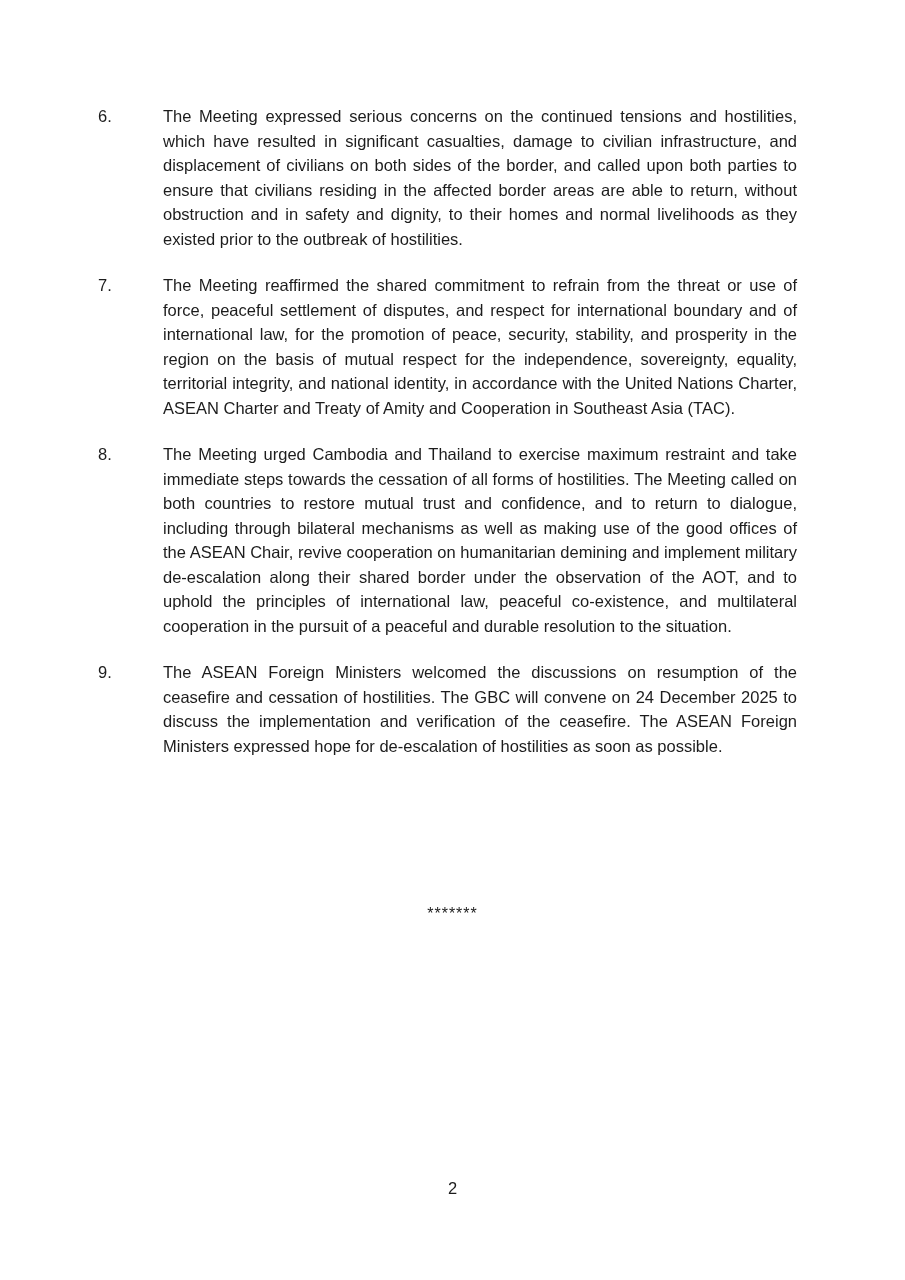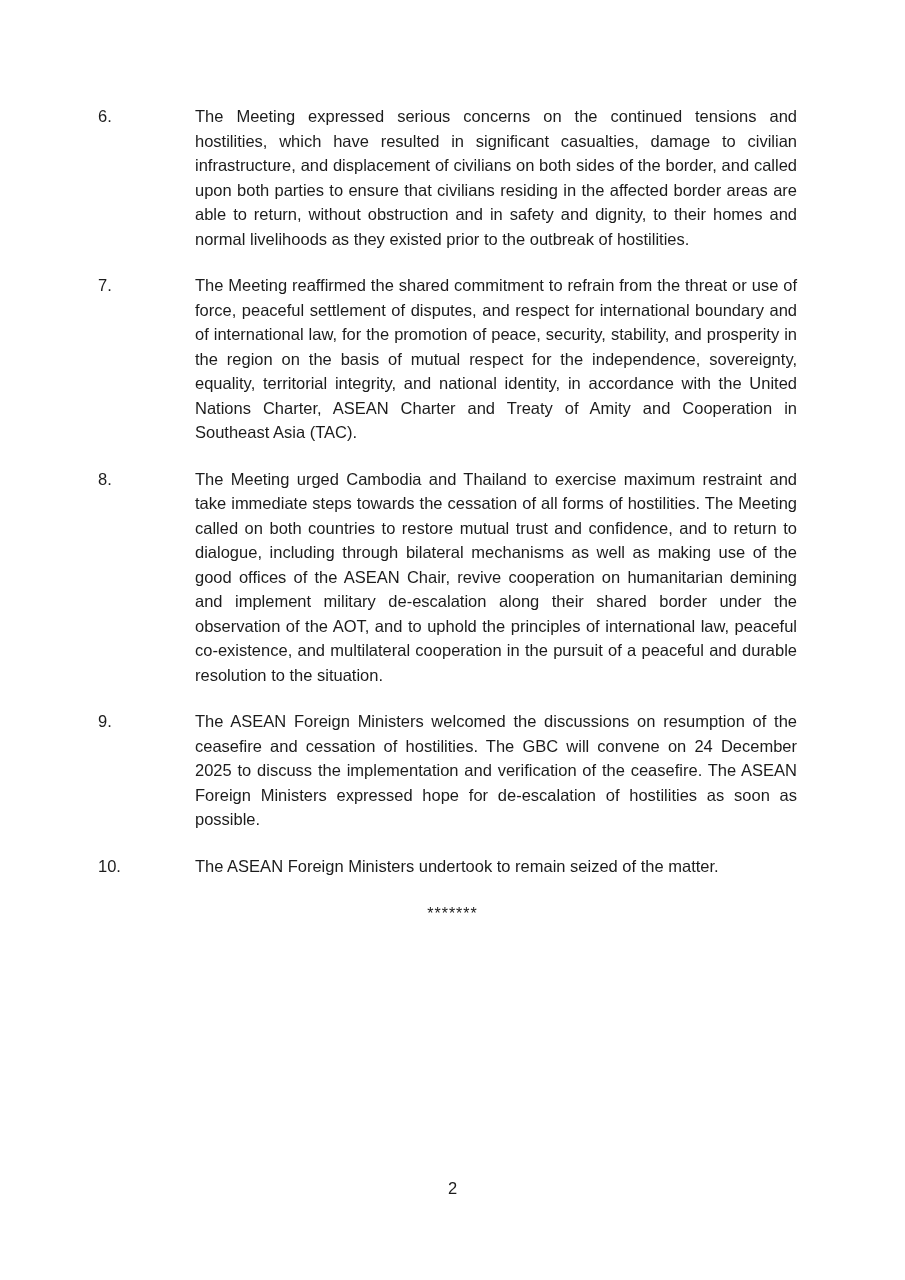--- a/index.html
+++ b/index.html
@@ -25,21 +25,20 @@
     margin: 0 0 22px 0;
   }
   .para-number {
     flex: 0 0 65px;
     width: 65px;
   }
   .para-text {
     flex: 1 1 auto;
     text-align: justify;
     text-justify: inter-word;
-    margin-left: 32px;
   }
   .end-marker {
     position: absolute;
     left: 0;
     top: 902px;
     width: 905px;
     text-align: center;
     letter-spacing: 1px;
     font-size: 16px;
   }
@@ -69,22 +68,18 @@
   <div class="paragraph">
     <div class="para-number">8.</div>
     <div class="para-text">The Meeting urged Cambodia and Thailand to exercise maximum restraint and take immediate steps towards the cessation of all forms of hostilities. The Meeting called on both countries to restore mutual trust and confidence, and to return to dialogue, including through bilateral mechanisms as well as making use of the good offices of the ASEAN Chair, revive cooperation on humanitarian demining and implement military de-escalation along their shared border under the observation of the AOT, and to uphold the principles of international law, peaceful co-existence, and multilateral cooperation in the pursuit of a peaceful and durable resolution to the situation.</div>
   </div>
 
   <div class="paragraph">
     <div class="para-number">9.</div>
     <div class="para-text">The ASEAN Foreign Ministers welcomed the discussions on resumption of the ceasefire and cessation of hostilities. The GBC will convene on 24 December 2025 to discuss the implementation and verification of the ceasefire. The ASEAN Foreign Ministers expressed hope for de-escalation of hostilities as soon as possible.</div>
   </div>
 
-  <div class="paragraph">
-    <div class="para-number">10.</div>
-    <div class="para-text">The ASEAN Foreign Ministers undertook to remain seized of the matter.</div>
-  </div>
 
   <div class="end-marker">*******</div>
 
   <div class="page-number">2</div>
 
 </div>
 
 </body></html>

